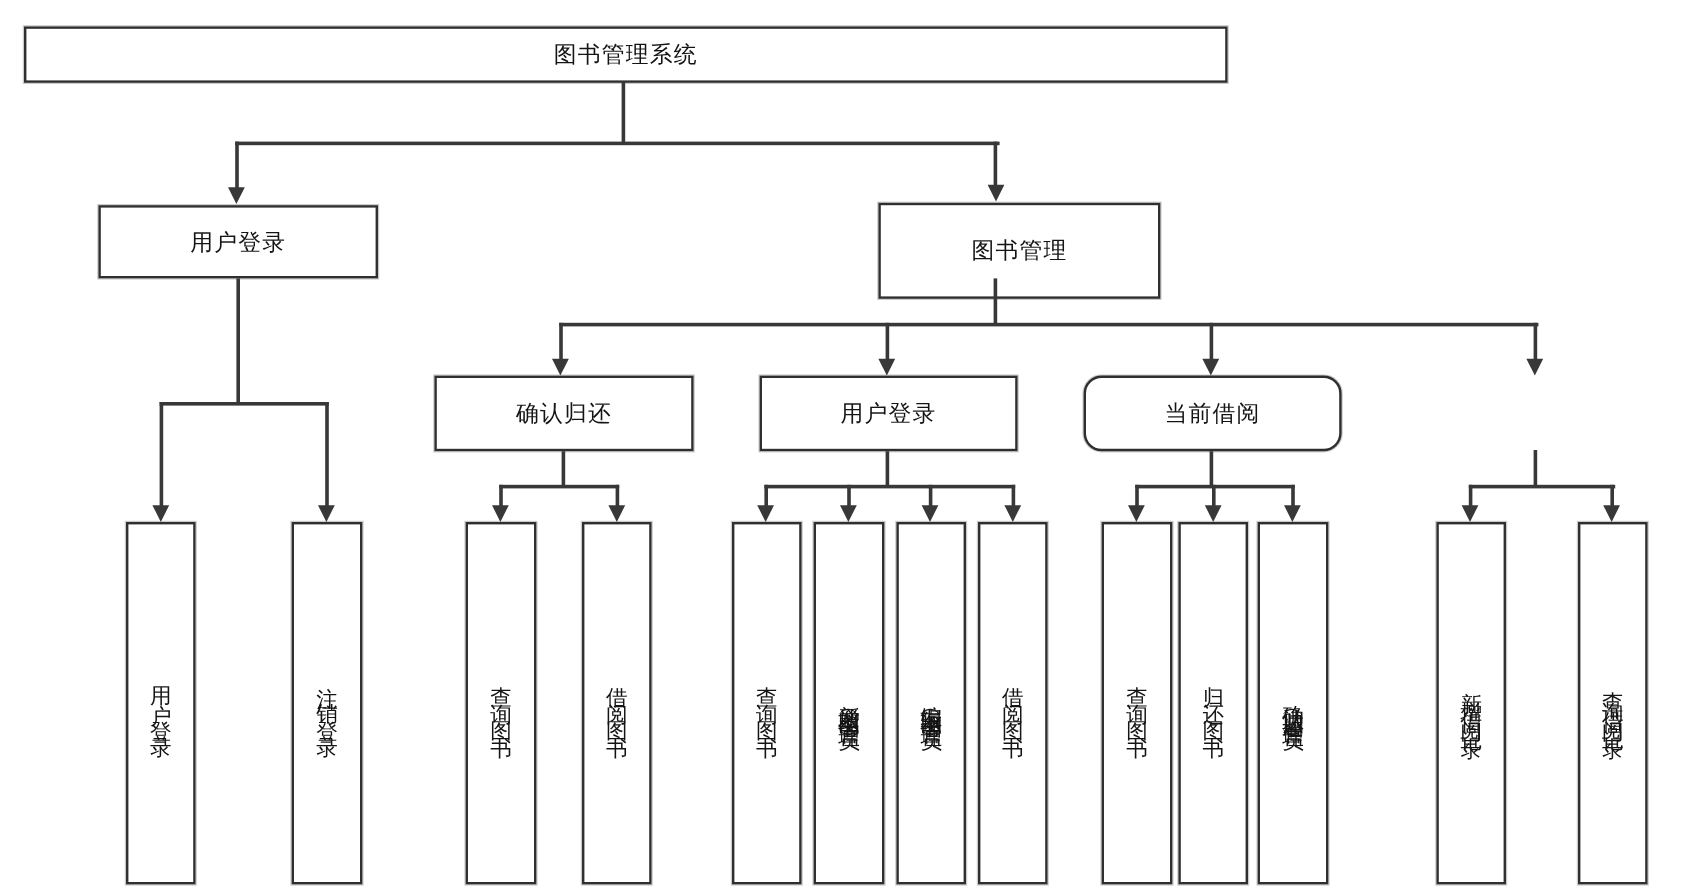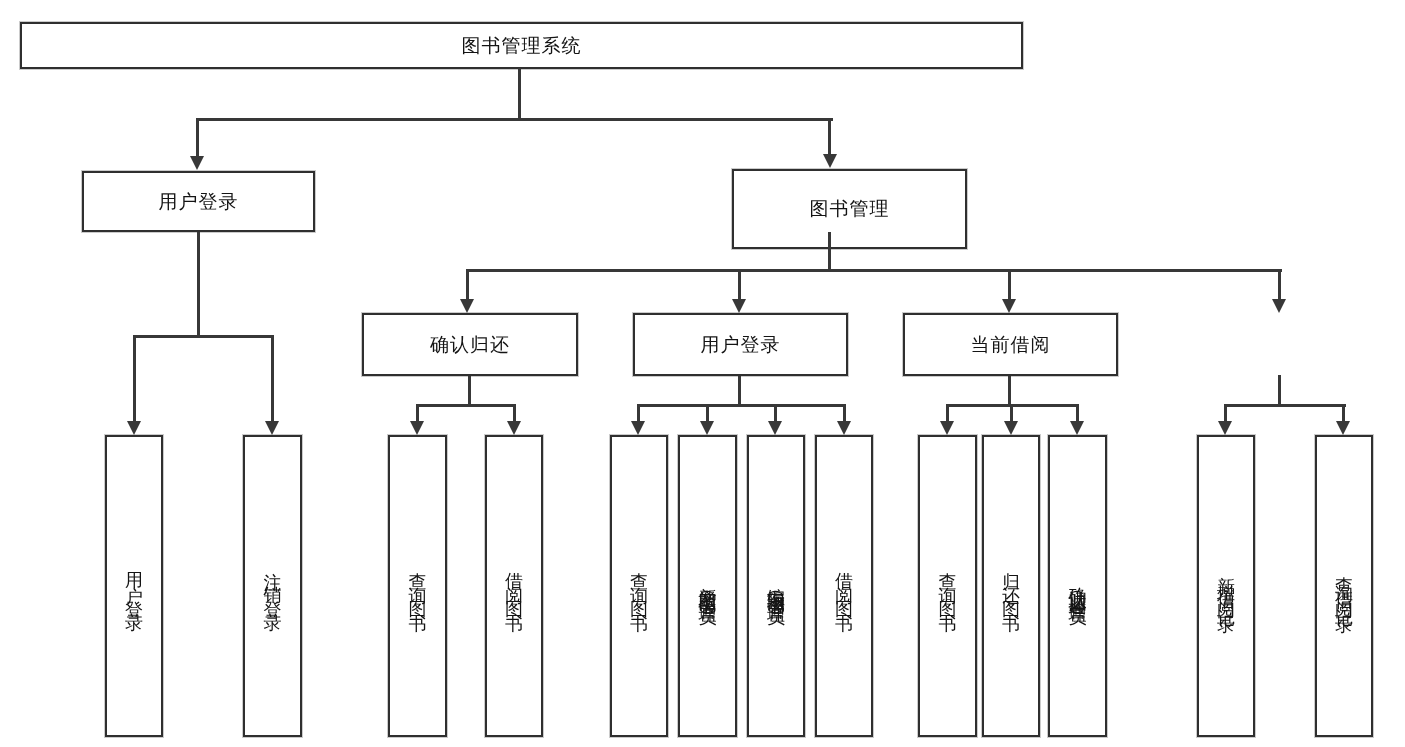--- a/index.html
+++ b/index.html
@@ -85,21 +85,21 @@
   <div class="arr" style="left:460px; top:299px;"></div>
   <div class="ln" style="left:738px; top:269px; width:3px; height:32px;"></div>
   <div class="arr" style="left:732px; top:299px;"></div>
   <div class="ln" style="left:1008px; top:269px; width:3px; height:32px;"></div>
   <div class="arr" style="left:1002px; top:299px;"></div>
   <div class="ln" style="left:1278px; top:269px; width:3px; height:32px;"></div>
   <div class="arr" style="left:1272px; top:299px;"></div>
 
   <div class="box" style="left:362px; top:313px; width:216px; height:63px;">确认归还</div>
   <div class="box" style="left:633px; top:313px; width:215px; height:63px;">用户登录</div>
-  <div class="box" style="left:903px; top:313px; width:215px; height:63px;">当前借阅</div>
+  <div class="box" style="left:903px; top:313px; width:215px; height:63px;border-radius:15px;">当前借阅</div>
 
   <div class="ln" style="left:468px; top:376px; width:3px; height:30px;"></div>
   <div class="ln" style="left:416px; top:404px; width:100px; height:3px;"></div>
   <div class="ln" style="left:416px; top:404px; width:3px; height:19px;"></div>
   <div class="arr" style="left:410px; top:421px;"></div>
   <div class="ln" style="left:513px; top:404px; width:3px; height:19px;"></div>
   <div class="arr" style="left:507px; top:421px;"></div>
 
   <div class="ln" style="left:738px; top:376px; width:3px; height:30px;"></div>
   <div class="ln" style="left:637px; top:404px; width:209px; height:3px;"></div>

